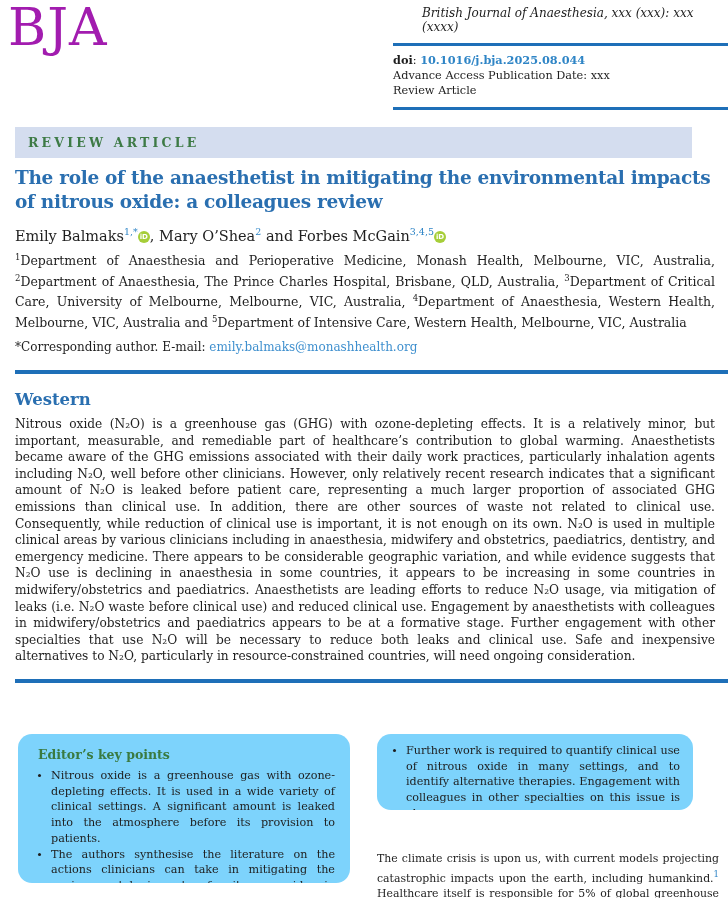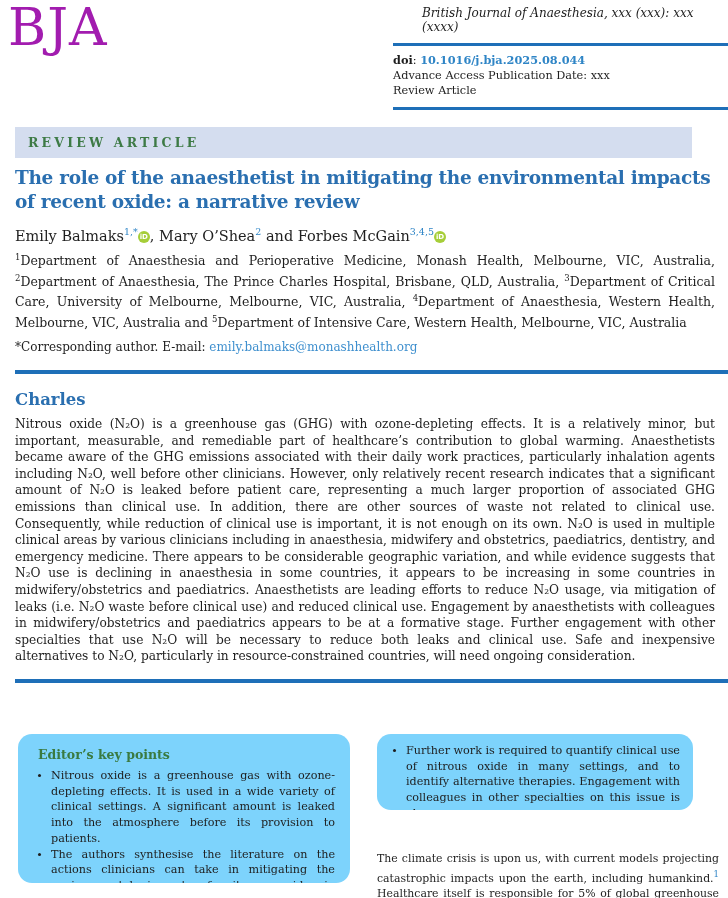--- a/index.html
+++ b/index.html
@@ -68,34 +68,34 @@
     <div class="meta-line">Advance Access Publication Date: xxx</div>
     <div class="meta-line">Review Article</div>
     <div class="rule bottom"></div>
   </div>
 
   <div class="banner">
     <span class="banner-label">REVIEW ARTICLE</span>
   </div>
 
   <div class="title">The role of the anaesthetist in mitigating the environmental impacts
-of recent oxide: a narrative review</div>
+of nitrous oxide: a colleagues review</div>
 
   <div class="authors">
     <span>Emily Balmaks</span><sup>1,*</sup><span class="orcid">iD</span><span>, </span><span>Mary O’Shea</span><sup>2</sup><span> and </span><span>Forbes McGain</span><sup>3,4,5</sup><span class="orcid">iD</span>
   </div>
 
   <div class="affils">
     <sup>1</sup><span>Department of Anaesthesia and Perioperative Medicine, Monash Health, Melbourne, VIC, Australia, </span><sup>2</sup><span>Department of Anaesthesia, The Prince Charles Hospital, Brisbane, QLD, Australia, </span><sup>3</sup><span>Department of Critical Care, University of Melbourne, Melbourne, VIC, Australia, </span><sup>4</sup><span>Department of Anaesthesia, Western Health, Melbourne, VIC, Australia and </span><sup>5</sup><span>Department of Intensive Care, Western Health, Melbourne, VIC, Australia</span>
   </div>
 
   <div class="corresp"><span>*Corresponding author. E-mail: </span><a href="#" class="email">emily.balmaks@monashhealth.org</a></div>
 
   <div class="rule-a"></div>
-  <div class="summary-head">Charles</div>
+  <div class="summary-head">Western</div>
   <div class="summary-text">Nitrous oxide (N₂O) is a greenhouse gas (GHG) with ozone-depleting effects. It is a relatively minor, but important, measurable, and remediable part of healthcare’s contribution to global warming. Anaesthetists became aware of the GHG emissions associated with their daily work practices, particularly inhalation agents including N₂O, well before other clinicians. However, only relatively recent research indicates that a significant amount of N₂O is leaked before patient care, representing a much larger proportion of associated GHG emissions than clinical use. In addition, there are other sources of waste not related to clinical use. Consequently, while reduction of clinical use is important, it is not enough on its own. N₂O is used in multiple clinical areas by various clinicians including in anaesthesia, midwifery and obstetrics, paediatrics, dentistry, and emergency medicine. There appears to be considerable geographic variation, and while evidence suggests that N₂O use is declining in anaesthesia in some countries, it appears to be increasing in some countries in midwifery/obstetrics and paediatrics. Anaesthetists are leading efforts to reduce N₂O usage, via mitigation of leaks (i.e. N₂O waste before clinical use) and reduced clinical use. Engagement by anaesthetists with colleagues in midwifery/obstetrics and paediatrics appears to be at a formative stage. Further engagement with other specialties that use N₂O will be necessary to reduce both leaks and clinical use. Safe and inexpensive alternatives to N₂O, particularly in resource-constrained countries, will need ongoing consideration.</div>
 
   <div class="rule-b"></div>
 
   <div class="kp-box kp-left">
     <p class="kp-head">Editor’s key points</p>
     <ul class="kp-list">
       <li>Nitrous oxide is a greenhouse gas with ozone-depleting effects. It is used in a wide variety of clinical settings. A significant amount is leaked into the atmosphere before its provision to patients.</li>
       <li>The authors synthesise the literature on the actions clinicians can take in mitigating the environmental impact of nitrous oxide in healthcare.</li>
     </ul>

